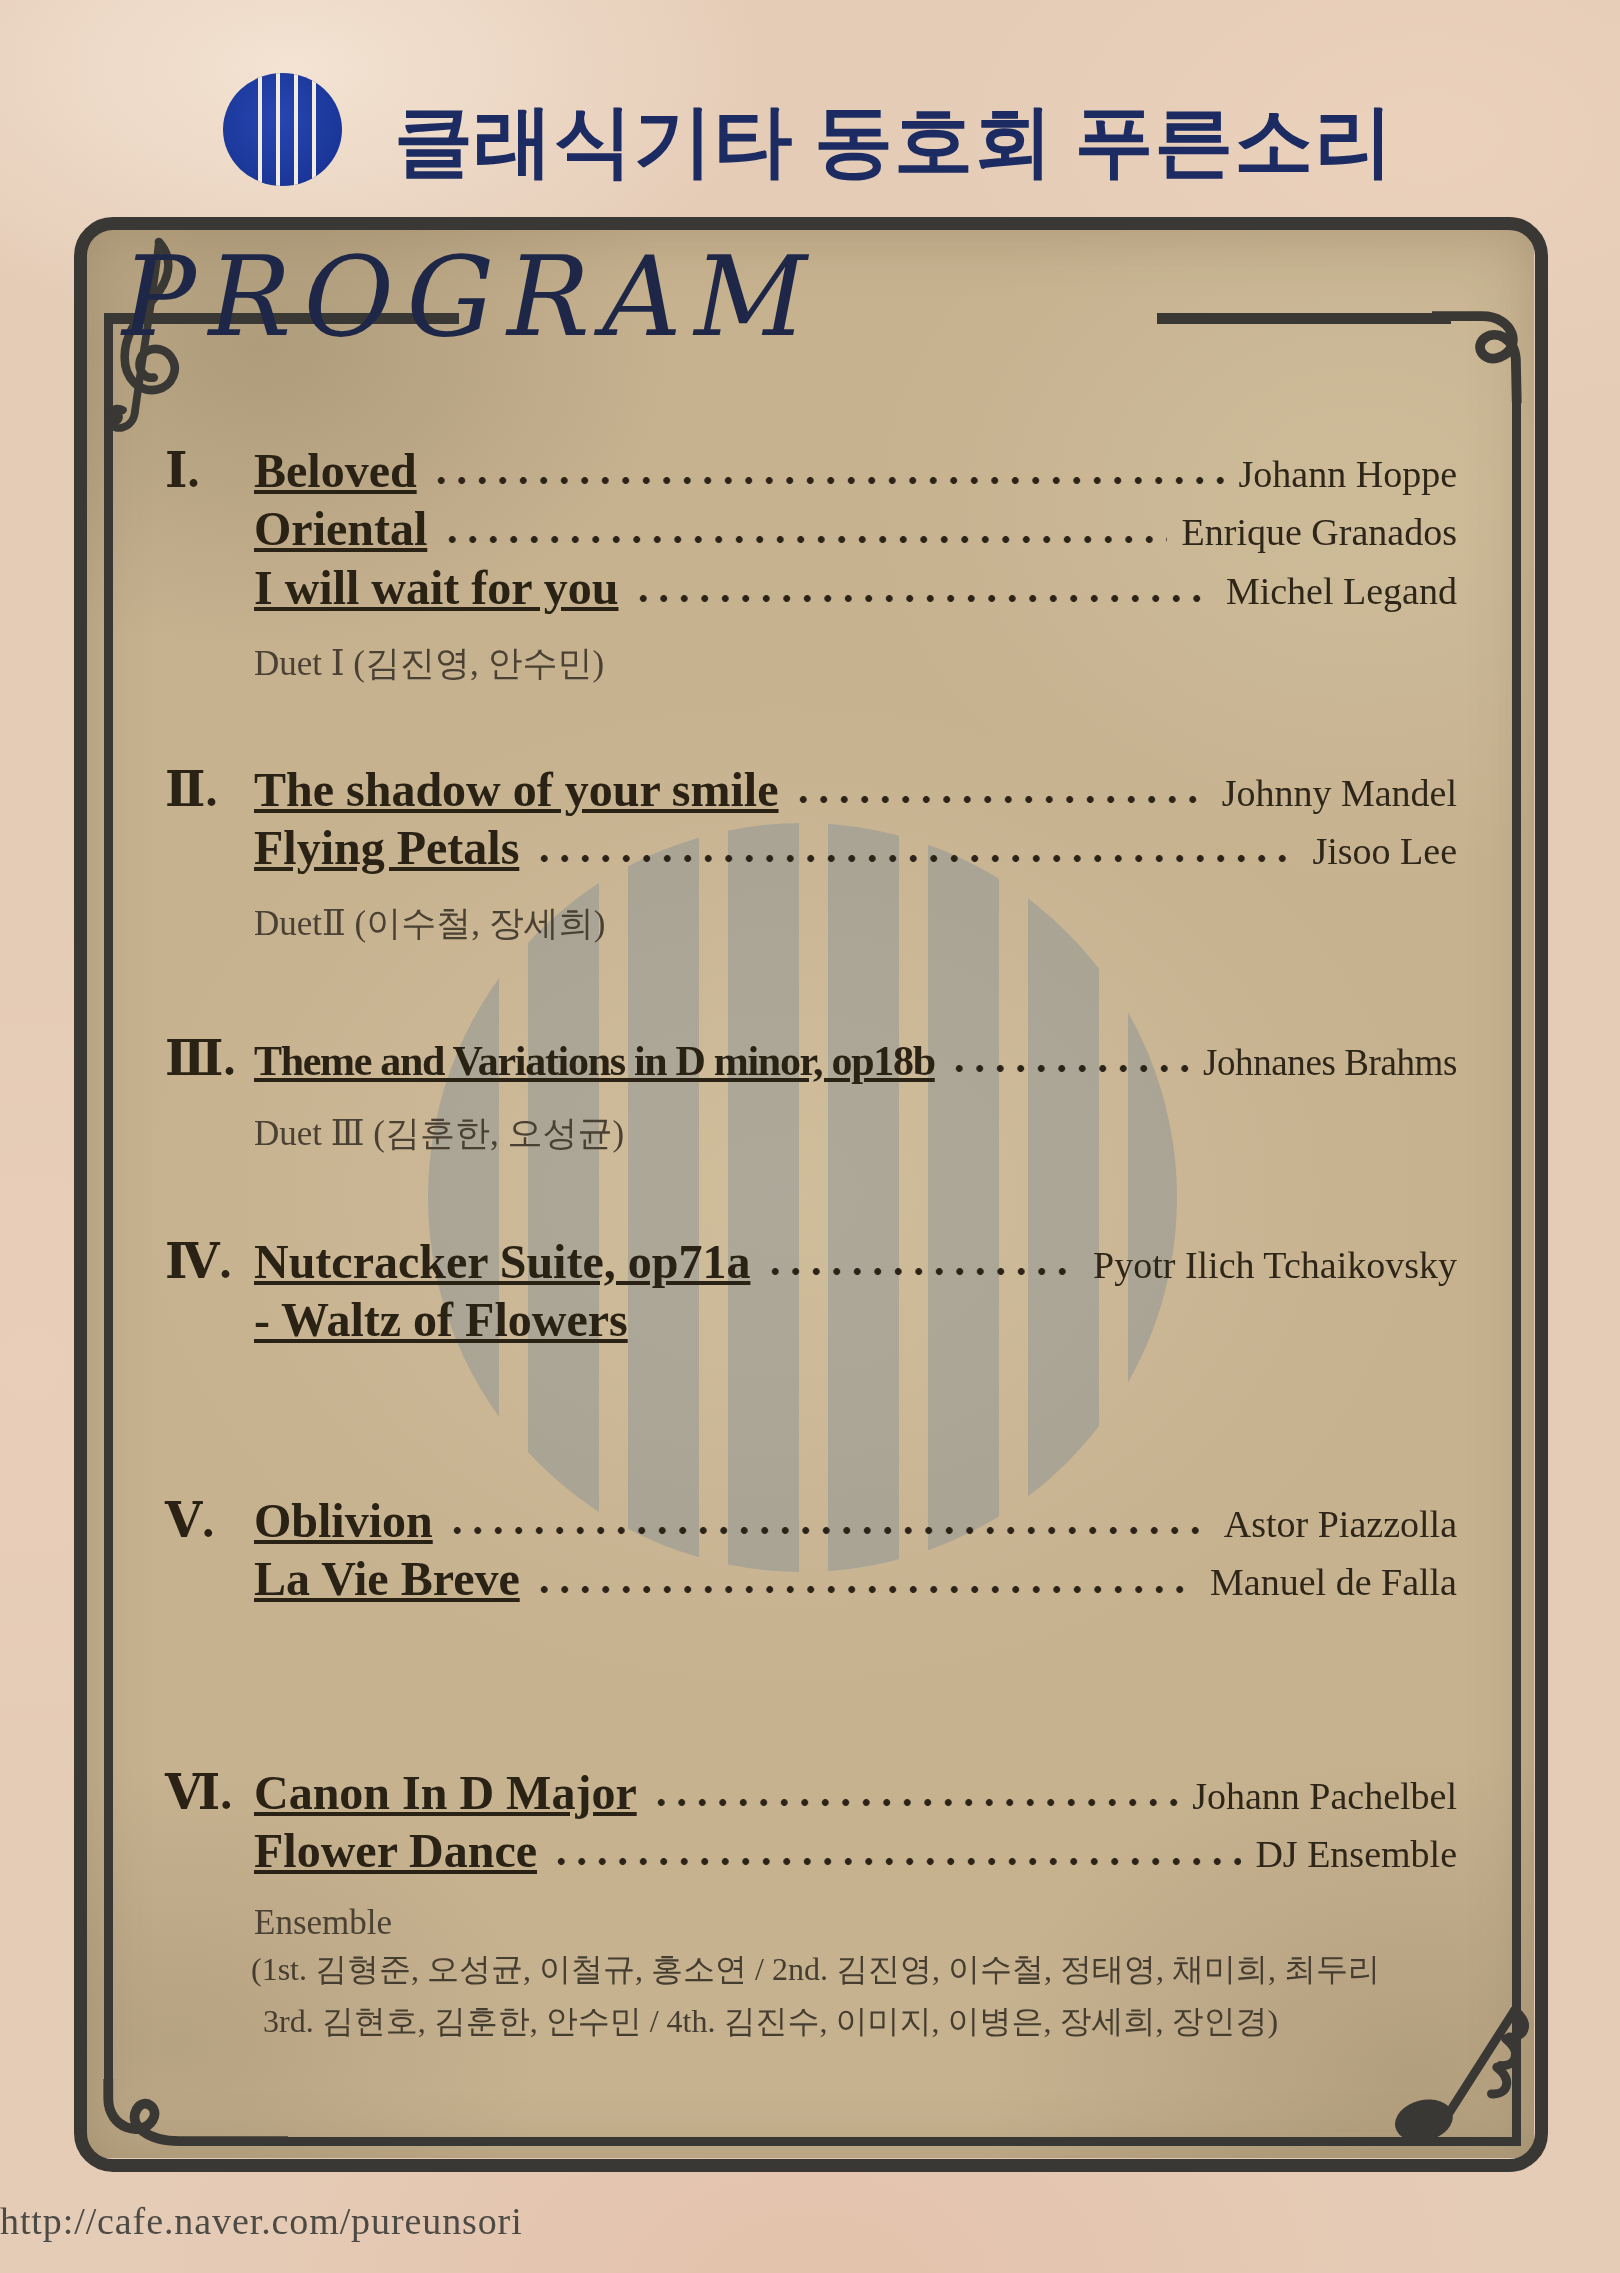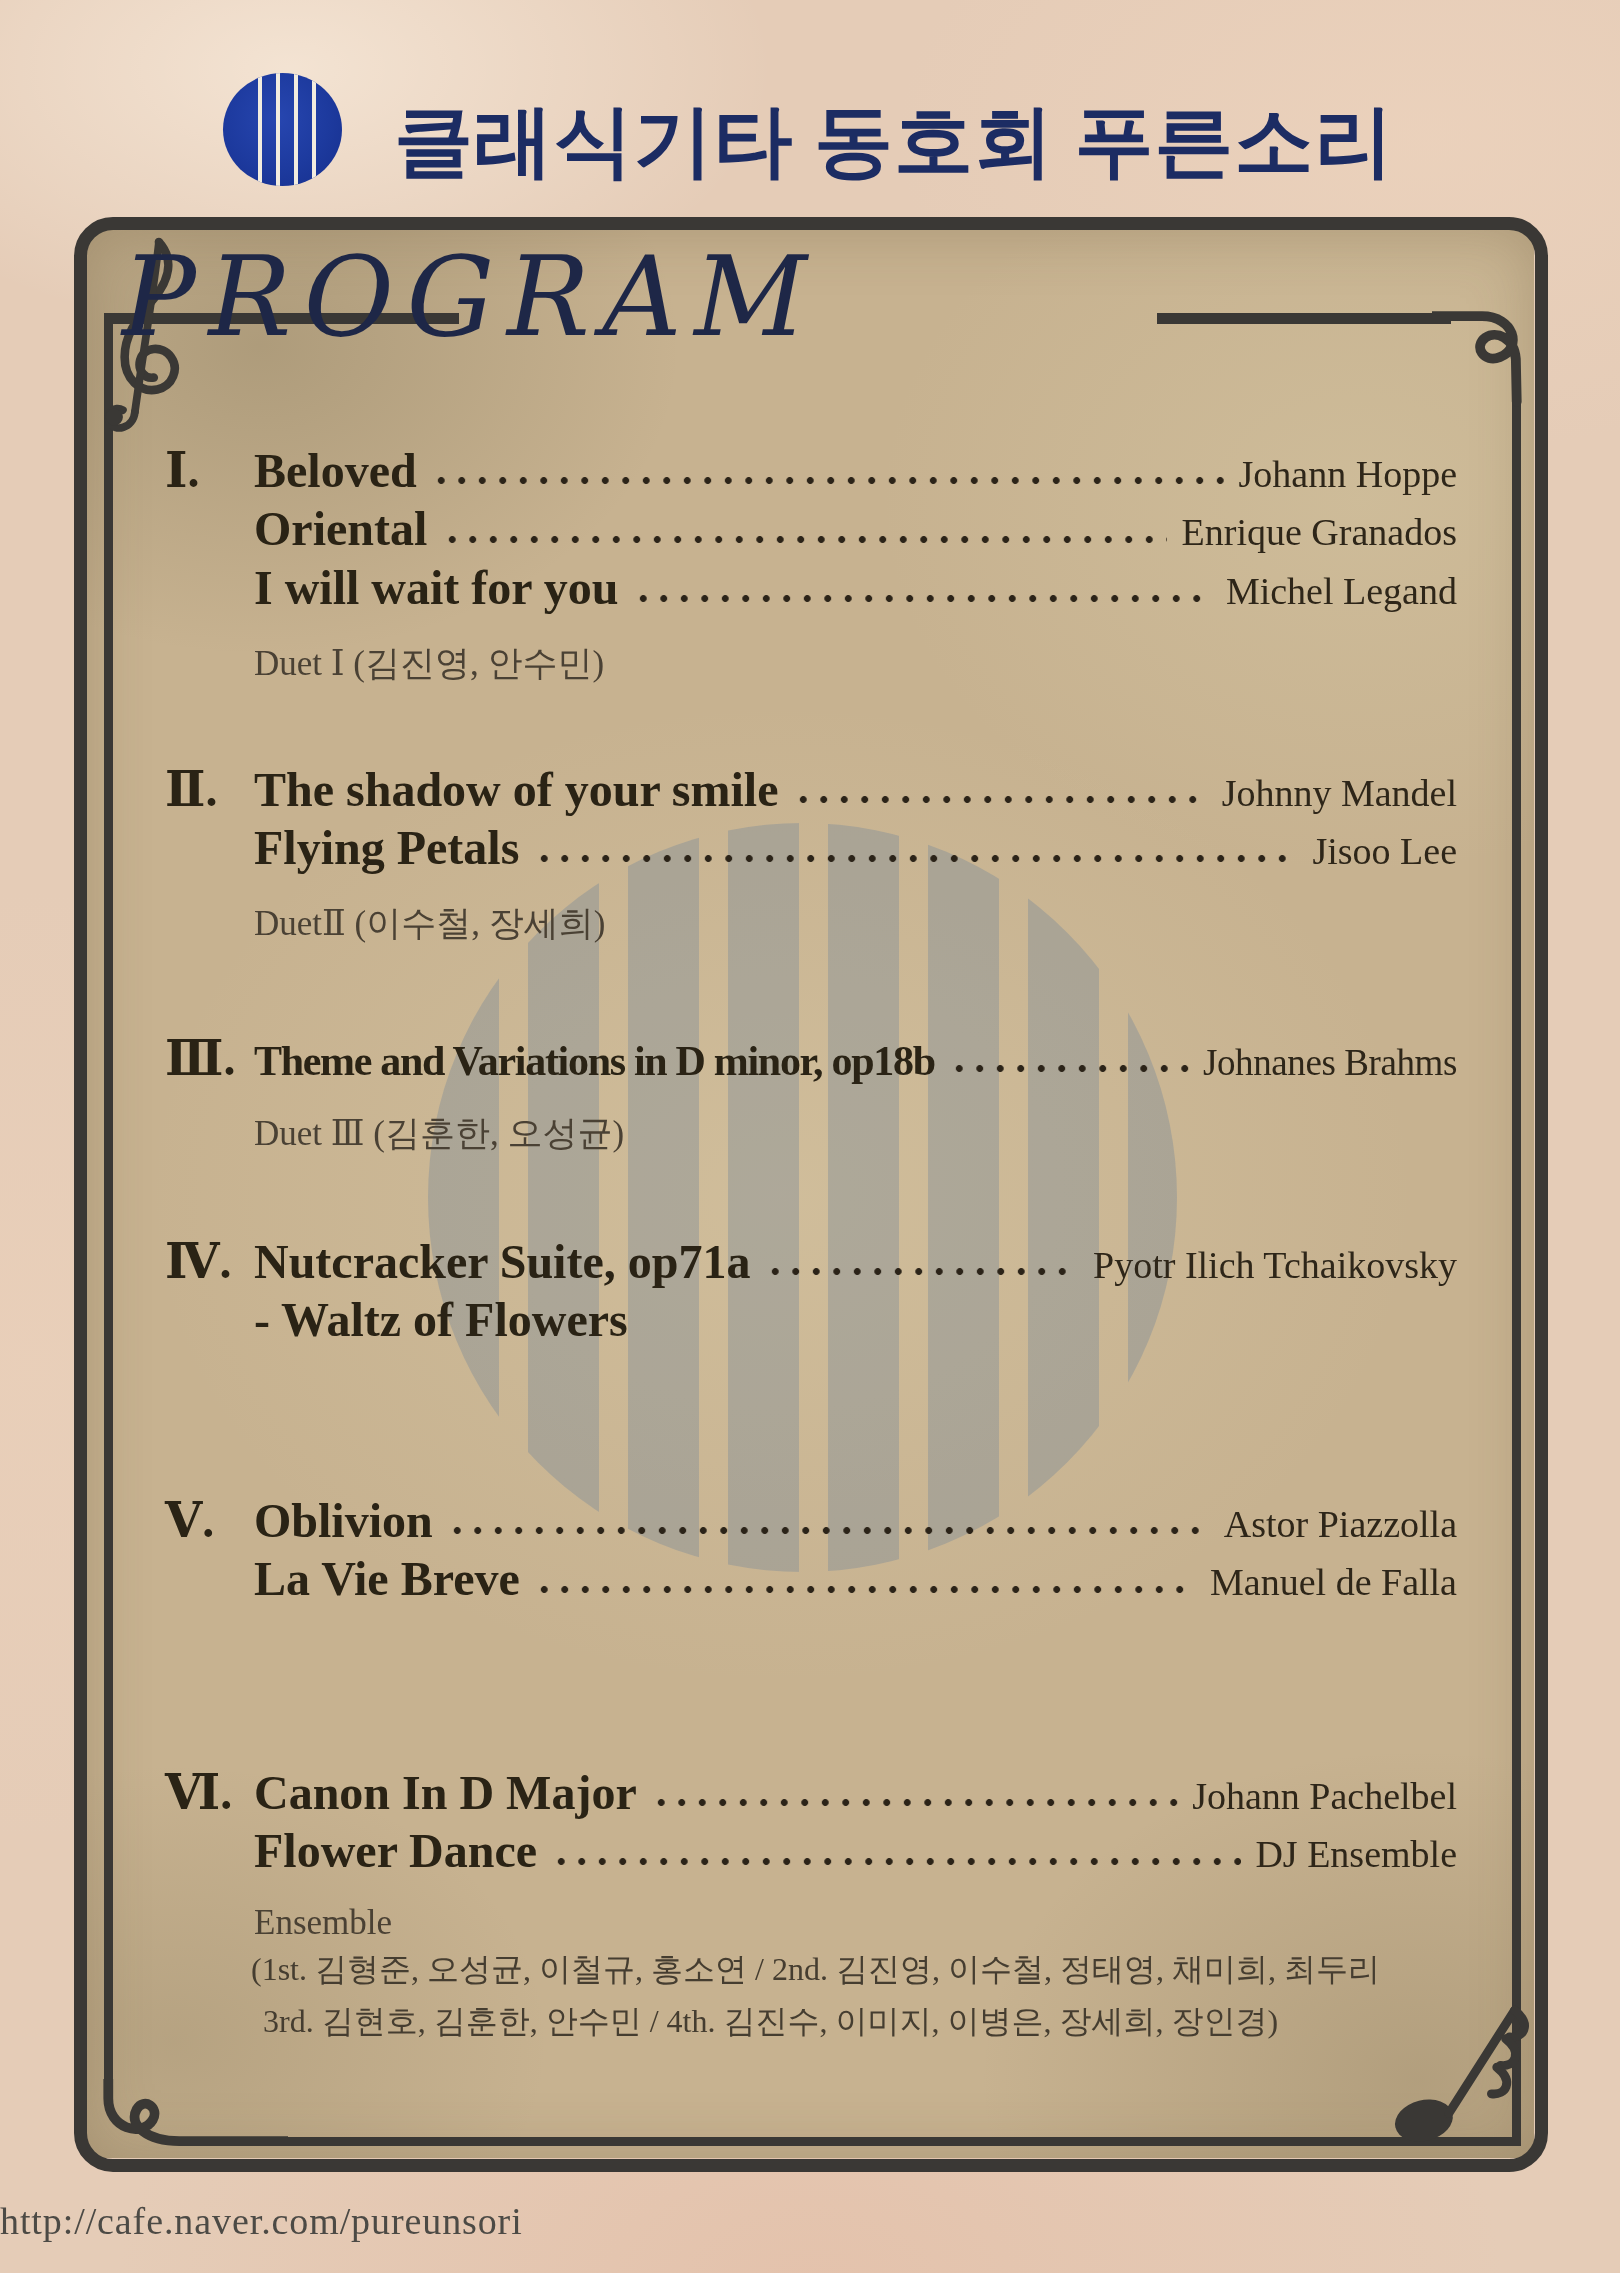--- a/index.html
+++ b/index.html
@@ -45,21 +45,21 @@
   .prog-title{position:absolute;left:74px;top:230px;width:1542px;z-index:7;
         font-family:"DejaVu Serif","Liberation Serif",serif;font-style:italic;
         font-size:110px;color:#1e2747;letter-spacing:12.5px;line-height:134px;padding-left:48px;}
   
   #program-items{position:absolute;left:165px;width:1292px;top:0;z-index:7;}
   .program-item{position:absolute;left:0;width:1292px;}
   .item1{top:442px;} .item2{top:761px;} .item3{top:1030px;}
   .item4{top:1233px;} .item5{top:1492px;} .item6{top:1764px;}
   .prow{display:flex;align-items:baseline;height:59px;white-space:nowrap;}
   .num{flex:0 0 89px;font-size:48px;font-weight:700;color:#2a2315;}
-  .ptitle{font-size:48px;font-weight:700;color:#2a2315;}
+  .ptitle{font-size:48px;font-weight:700;color:#2a2315;text-decoration:underline;}
   .leader{flex:1 1 auto;align-self:center;height:10.7px;margin:0 14.3px;transform:translateY(9px);
         background:radial-gradient(circle, #2b2318 3px, rgba(0,0,0,0) 3.7px);
         background-size:20.5px 10.7px;background-repeat:repeat-x;background-position:left center;}
   .composer{font-size:38px;font-weight:400;color:#2e2619;}
   .item3 .ptitle{font-size:42px;letter-spacing:-1.3px;}
   .item3 .composer{font-size:37px;letter-spacing:-0.4px;}
   .performers{margin-left:89px;margin-top:21.4px;font-size:35px;color:#4a4134;white-space:nowrap;}
   .roster{margin-left:86px;font-size:32px;line-height:52px;color:#453d30;white-space:nowrap;}
   .roster2{margin-left:98px;}
   

